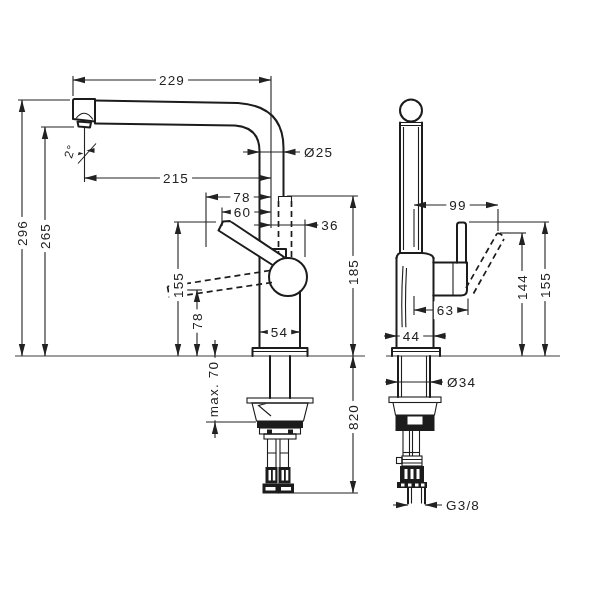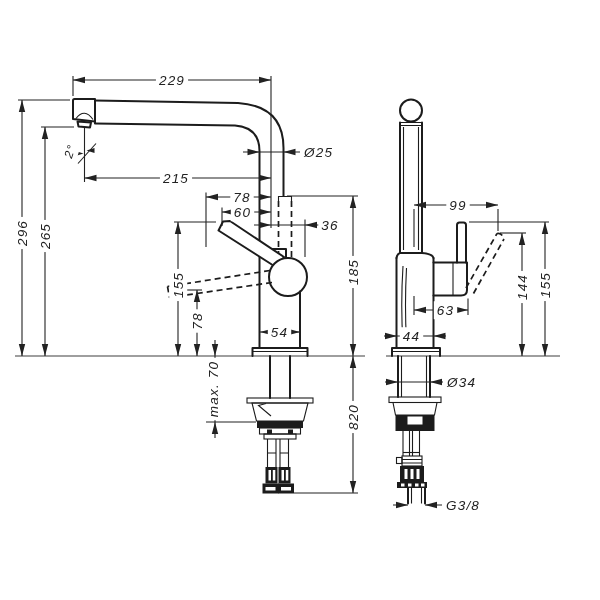--- a/index.html
+++ b/index.html
@@ -2,21 +2,21 @@
 <html style="--line: #1c1c1c; --dim: #222222; --counter: #9e9e9e; --bg: #ffffff;"><head>
 <meta charset="utf-8">
 <style>
   :root{
     --line:#1c1c1c;
     --dim:#222222;
     --counter:#9e9e9e;
     --bg:#ffffff;
   }
   html,body{margin:0;padding:0;background:var(--bg);}
-  .stage{width:600px;height:544px;background:var(--bg);position:relative;overflow:hidden;font-style:italic;}
+  .stage{width:600px;height:544px;background:var(--bg);position:relative;overflow:hidden;}
   svg{display:block;}
   .outline{stroke:var(--line);stroke-width:2;fill:none;stroke-linejoin:round;stroke-linecap:round;}
   .thin{stroke:var(--line);stroke-width:1.1;fill:none;}
   .white-part{fill:#fff;stroke:var(--line);stroke-width:2;stroke-linejoin:round;}
   .fill-dark{fill:var(--line);stroke:none;}
   .fill-white{fill:#fff;stroke:none;}
   .hidden-line{stroke:var(--line);stroke-width:1.7;fill:none;stroke-dasharray:6 4;}
   .dim{stroke:var(--dim);stroke-width:1.1;fill:none;}
   .arrow{fill:var(--dim);stroke:none;}
   .counter{stroke:var(--counter);stroke-width:1.8;fill:none;}

